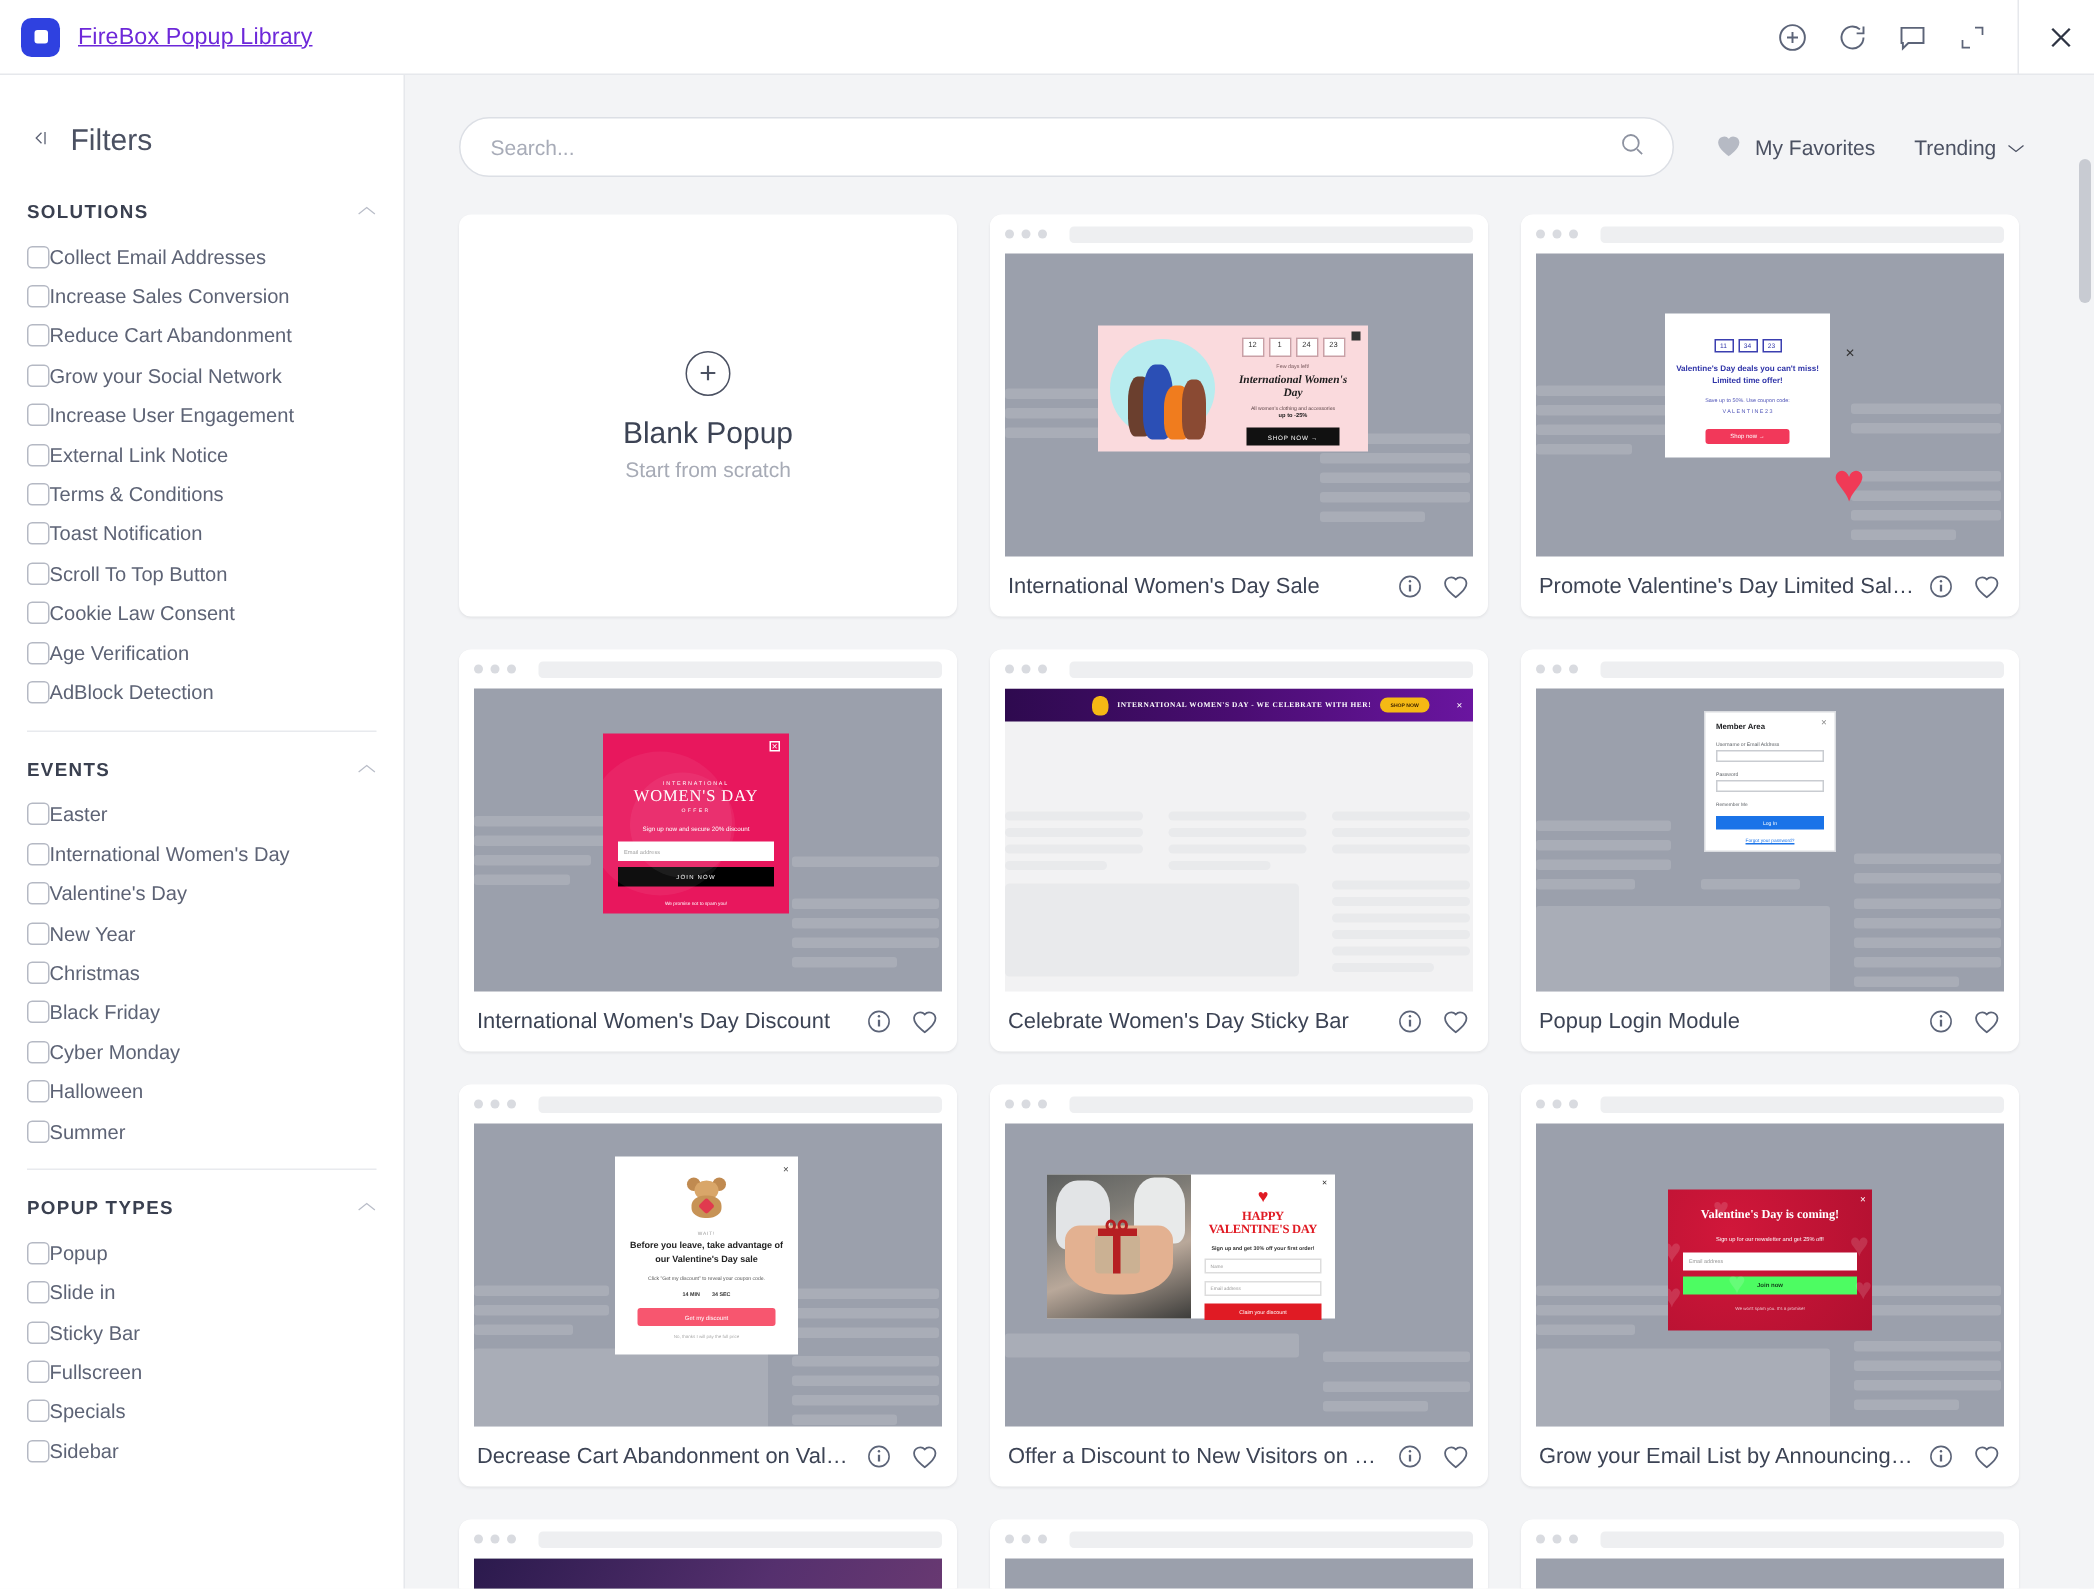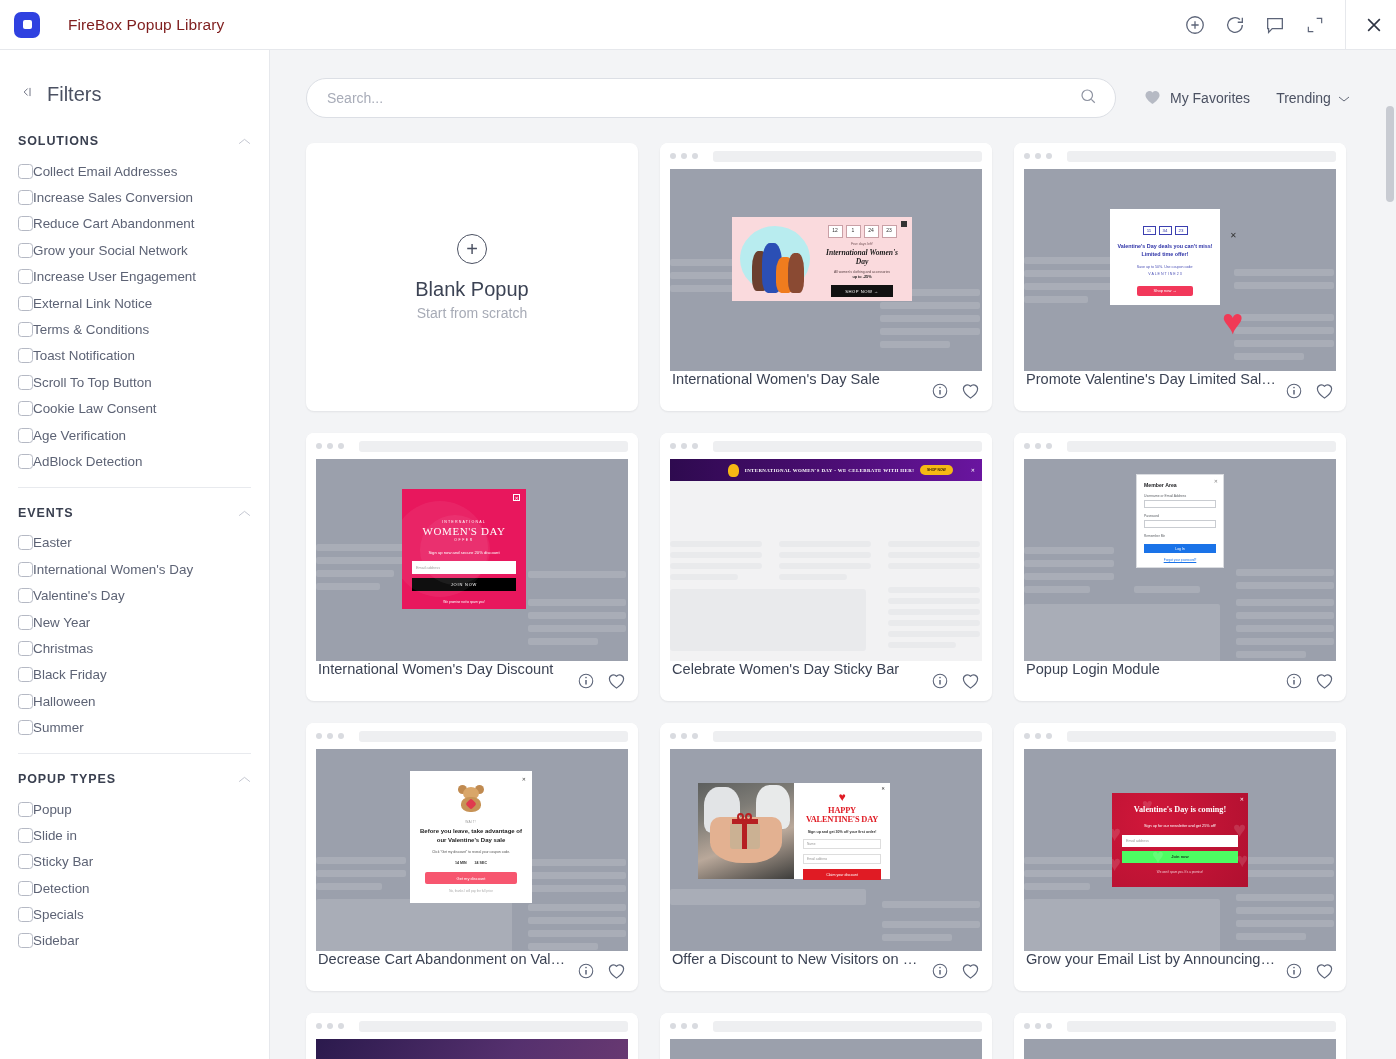--- a/index.html
+++ b/index.html
@@ -22,21 +22,21 @@
   .brand { display: flex; align-items: center; padding-left: 14px; }
   .brand-logo {
     width: 26px; height: 26px; border-radius: 7px;
     background: #2f41e0;
     display: flex; align-items: center; justify-content: center;
   }
   .brand-logo .inner {
     width: 9px; height: 9px; border-radius: 2px; background: #ffffff;
   }
   .brand-title {
-    margin-left: 28px; font-size: 15.5px; color: #7f1d1d; letter-spacing: .1px;
+    margin-left: 12px; font-size: 15.5px; color: #6d28d9; letter-spacing: .1px; text-decoration: underline;
   }
   .topbar-actions {
     margin-left: auto; display: flex; align-items: center; height: 100%;
   }
   .tb-icon {
     width: 40px; height: 50px; display: flex; align-items: center; justify-content: center;
     color: #5c6478; cursor: pointer;
   }
   .tb-sep { width: 1px; height: 50px; background: #e6e8ec; margin: 0 6px 0 10px; }
   .tb-close { width: 44px; height: 50px; display:flex; align-items:center; justify-content:center; color:#2e3443; cursor:pointer;}
@@ -156,21 +156,21 @@
     position: relative; flex: 1;
     margin: 0 10px; background: #9ba0ac; overflow: hidden;
   }
   .preview.light { background: #f2f2f3; }
 
   
   .sk { position: absolute; background: rgba(255,255,255,.14); border-radius: 2px; }
   .sk-l { position: absolute; background: #e9eaec; border-radius: 3px; }
 
   .card-foot {
-    height: 40px; display: flex; 
+    height: 40px; display: flex; align-items: center;
     padding: 0 12px 0 12px; flex: none;
   }
   .card-name {
     font-size: 14.6px; color: #3c4354;
     white-space: nowrap; overflow: hidden; text-overflow: ellipsis;
     flex: 1;
   }
   .foot-icons { display: flex; align-items: center; gap: 12px; margin-left: 8px; }
   .ic { color: #5c6478; cursor: pointer; display: flex; }
 
@@ -430,20 +430,24 @@
         <div class="opt">
             <span class="cb"></span>
             <span class="opt-label">Christmas</span>
           </div>
         <div class="opt">
             <span class="cb"></span>
             <span class="opt-label">Black Friday</span>
           </div>
         <div class="opt">
             <span class="cb"></span>
+            <span class="opt-label">Cyber Monday</span>
+          </div>
+        <div class="opt">
+            <span class="cb"></span>
             <span class="opt-label">Halloween</span>
           </div>
         <div class="opt">
             <span class="cb"></span>
             <span class="opt-label">Summer</span>
           </div>
       </div>
     </div>
 
     <div class="divider"></div>
@@ -465,21 +469,21 @@
         <div class="opt">
             <span class="cb"></span>
             <span class="opt-label">Slide in</span>
           </div>
         <div class="opt">
             <span class="cb"></span>
             <span class="opt-label">Sticky Bar</span>
           </div>
         <div class="opt">
             <span class="cb"></span>
-            <span class="opt-label">Detection</span>
+            <span class="opt-label">Fullscreen</span>
           </div>
         <div class="opt">
             <span class="cb"></span>
             <span class="opt-label">Specials</span>
           </div>
         <div class="opt">
             <span class="cb"></span>
             <span class="opt-label">Sidebar</span>
           </div>
       </div>

